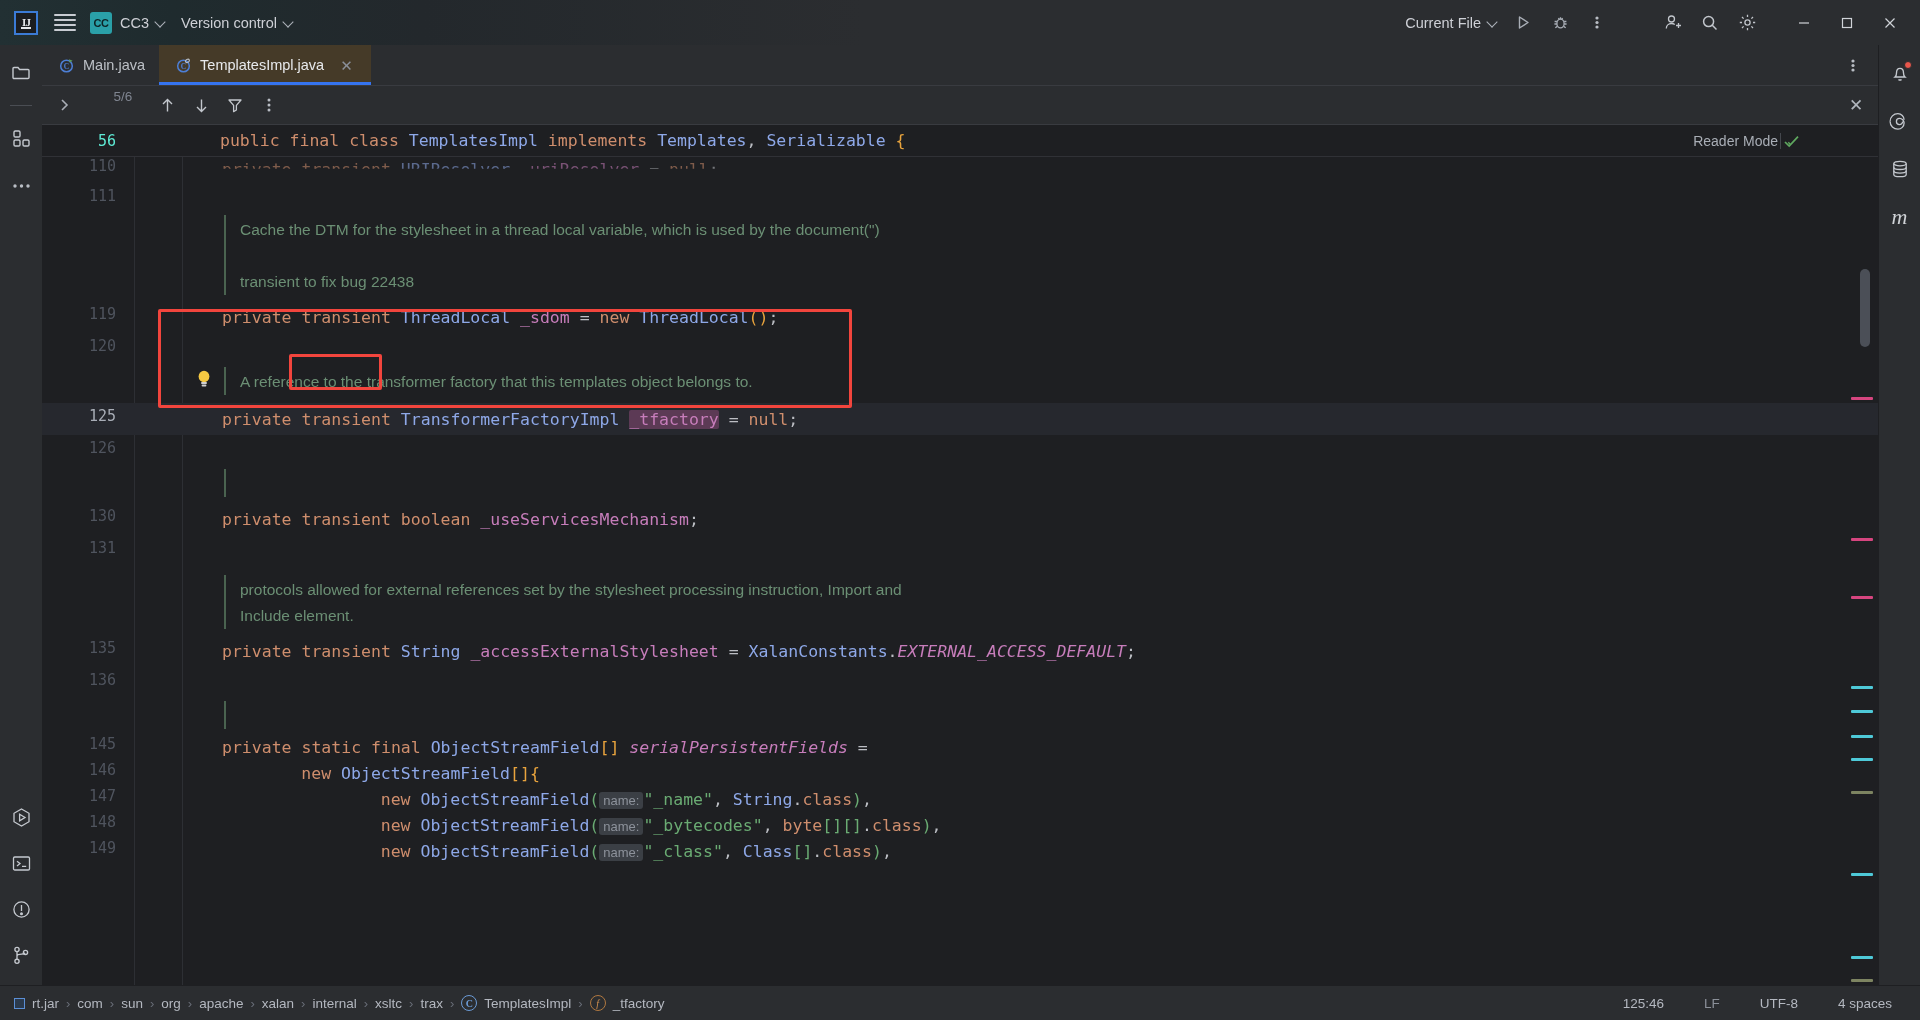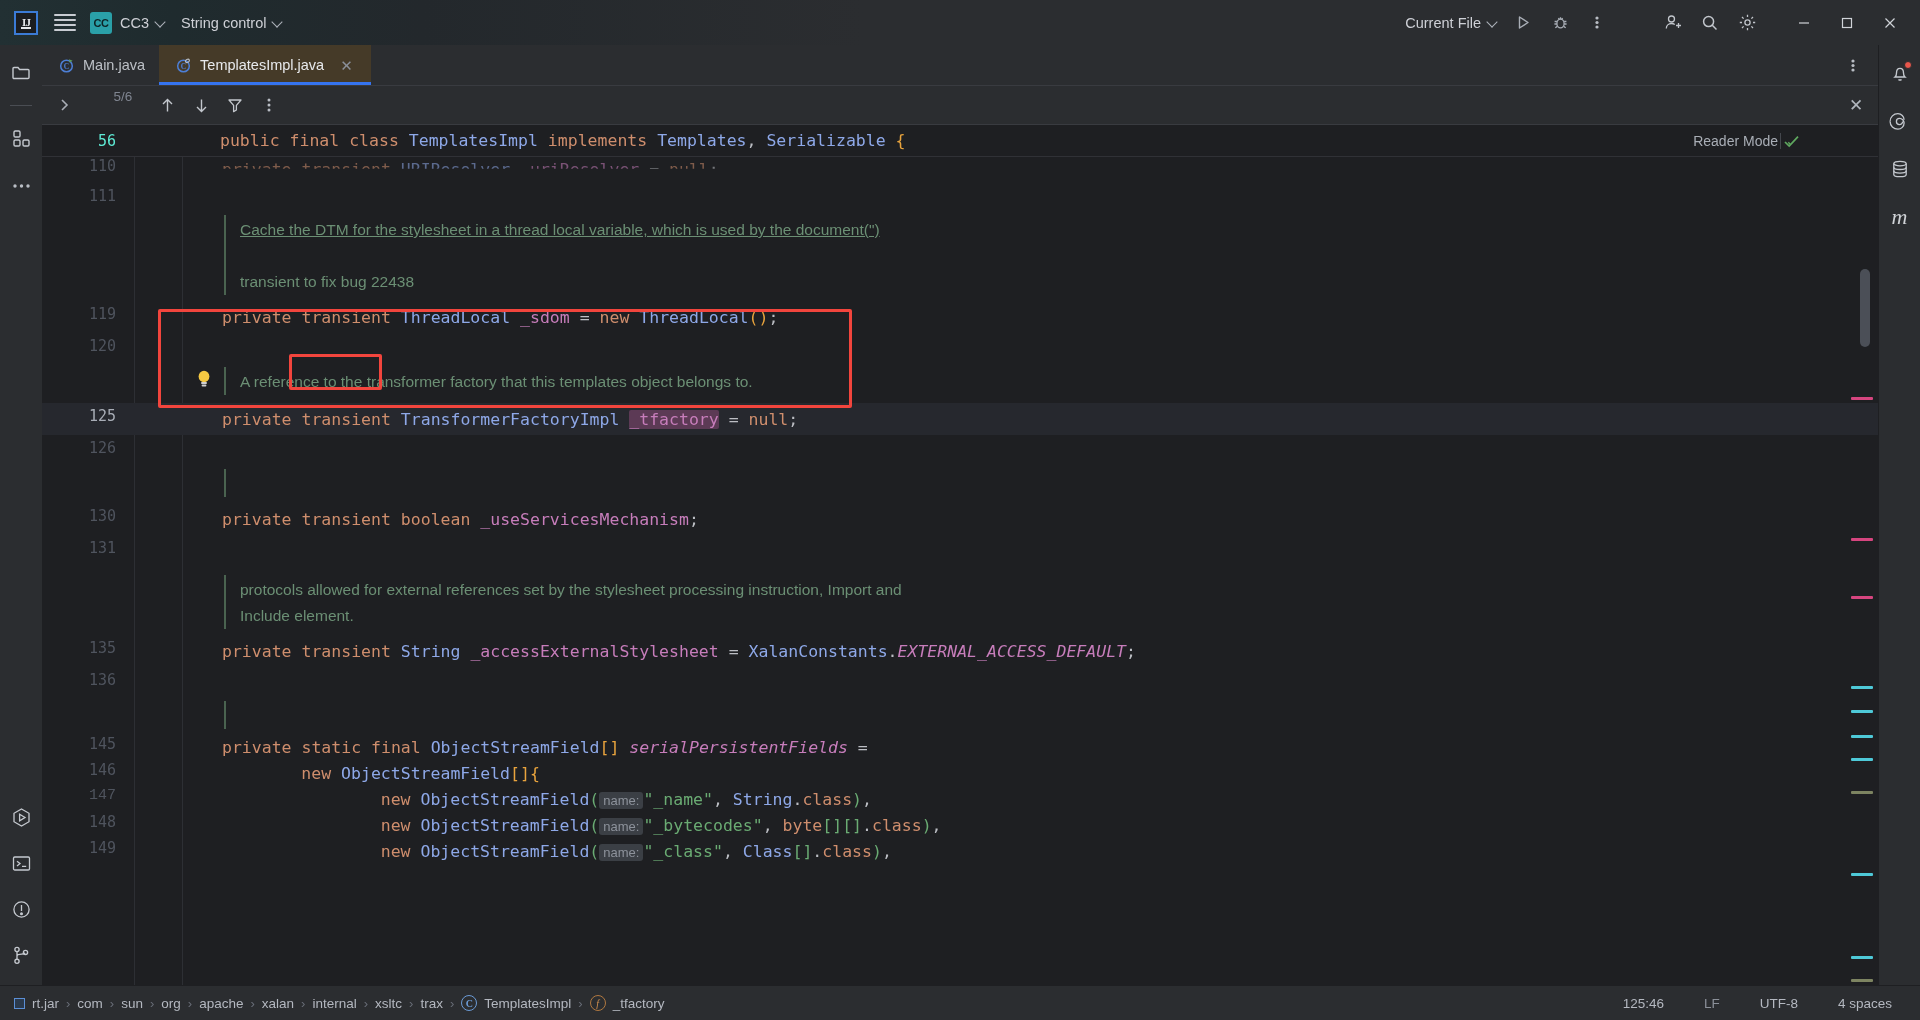--- a/index.html
+++ b/index.html
@@ -211,21 +211,21 @@
             <i></i>
             <i></i>
           </div>
       </div>
       <div class="tb-btn" style="gap:0;">
         <div class="proj-badge">CC</div>
         <span class="tb-text">CC3</span>
         <span class="chev"></span>
       </div>
       <div class="tb-btn">
-        <span class="tb-text" style="margin-left:2px;">String control</span>
+        <span class="tb-text" style="margin-left:2px;">Version control</span>
         <span class="chev"></span>
       </div>
     </div>
 
     <div class="tb-spacer"></div>
 
     <div class="tb-right">
       <div class="tb-btn">
         <span class="tb-text" style="margin-left:0;">Current File</span>
         <span class="chev"></span>
@@ -438,21 +438,21 @@
             <div class="marker" style="top: 634px; background: rgb(125, 132, 97); width: 22px;"></div>
             <div class="marker" style="top: 716px; background: rgb(78, 201, 216); width: 22px;"></div>
             <div class="marker" style="top: 799px; background: rgb(78, 201, 216); width: 22px;"></div>
             <div class="marker" style="top: 822px; background: rgb(125, 132, 97); width: 22px;"></div>
             <div class="scroll-thumb" style="top: 112px; height: 78px;"></div>
           </div>
       <div class="gutter-line" style="top: 0px;">110</div>
           <div class="code-line" style="top: 0px; padding-left: 180px; opacity: 0.55; clip-path: inset(0px 0px 55%);"><span class="kw">private </span><span class="kw">transient </span><span class="cls">URIResolver </span><span class="fld">_uriResolver </span><span class="pun">= </span><span class="kw">null</span><span class="pun">;</span></div>
           <div class="gutter-line" style="top: 30px;">111</div>
           <div class="doc-bar" style="left: 182px; top: 58px; height: 80px;"></div>
-          <div class="doc-line" style="left: 198px; top: 60px; text-decoration: underline;">Cache the DTM for the stylesheet in a thread local variable, which is used by the document(")</div>
+          <div class="doc-line" style="left: 198px; top: 60px;">Cache the DTM for the stylesheet in a thread local variable, which is used by the document(")</div>
           <div class="doc-line" style="left: 198px; top: 112px;">transient to fix bug 22438</div>
           <div class="gutter-line" style="top: 148px;">119</div>
           <div class="code-line" style="top: 148px; padding-left: 180px;"><span class="kw">private </span><span class="kw">transient </span><span class="cls">ThreadLocal </span><span class="fld">_sdom </span><span class="pun">= </span><span class="kw">new </span><span class="cls">ThreadLocal</span><span class="brk">()</span><span class="pun">;</span></div>
           <div class="gutter-line" style="top: 180px;">120</div>
           <div class="doc-bar" style="left: 182px; top: 210px; height: 28px;"></div>
           <div class="bulb" style="left: 152px; top: 211px;">
             <svg width="20" height="22" viewBox="0 0 20 22">
               <ellipse cx="10" cy="8.5" rx="5.4" ry="5.8" fill="#f5c842"></ellipse>
               <rect x="7" y="14" width="6" height="2" rx="1" fill="#cfcfcf"></rect>
               <rect x="7.6" y="16.6" width="4.8" height="1.8" rx="0.9" fill="#cfcfcf"></rect>
@@ -471,21 +471,21 @@
           <div class="doc-line" style="left: 198px; top: 420px;">protocols allowed for external references set by the stylesheet processing instruction, Import and</div>
           <div class="doc-line" style="left: 198px; top: 446px;">Include element.</div>
           <div class="gutter-line" style="top: 482px;">135</div>
           <div class="code-line" style="top: 482px; padding-left: 180px;"><span class="kw">private </span><span class="kw">transient </span><span class="cls">String </span><span class="fld">_accessExternalStylesheet </span><span class="pun">= </span><span class="cls">XalanConstants</span><span class="pun">.</span><span class="stat">EXTERNAL_ACCESS_DEFAULT</span><span class="pun">;</span></div>
           <div class="gutter-line" style="top: 514px;">136</div>
           <div class="doc-bar" style="left: 182px; top: 544px; height: 28px;"></div>
           <div class="gutter-line" style="top: 578px;">145</div>
           <div class="code-line" style="top: 578px; padding-left: 180px;"><span class="kw">private </span><span class="kw">static </span><span class="kw">final </span><span class="cls">ObjectStreamField</span><span class="brk">[] </span><span class="stat">serialPersistentFields </span><span class="pun">=</span></div>
           <div class="gutter-line" style="top: 604px;">146</div>
           <div class="code-line" style="top: 604px; padding-left: 259.36px;"><span class="kw">new </span><span class="cls">ObjectStreamField</span><span class="brk">[]</span><span class="brk">{</span></div>
-          <div class="gutter-line" style="top: 630px; font-family: Liberation Mono, monospace;">147</div>
+          <div class="gutter-line" style="top: 630px;">147</div>
           <div class="code-line" style="top: 630px; padding-left: 338.72px;"><span class="kw">new </span><span class="cls">ObjectStreamField</span><span class="brk2">(</span><span class="hintchip">name:</span><span class="str">"_name"</span><span class="pun">, </span><span class="cls">String</span><span class="pun">.</span><span class="kw">class</span><span class="brk2">)</span><span class="pun">,</span></div>
           <div class="gutter-line" style="top: 656px;">148</div>
           <div class="code-line" style="top: 656px; padding-left: 338.72px;"><span class="kw">new </span><span class="cls">ObjectStreamField</span><span class="brk2">(</span><span class="hintchip">name:</span><span class="str">"_bytecodes"</span><span class="pun">, </span><span class="kw">byte</span><span class="brk2">[][]</span><span class="pun">.</span><span class="kw">class</span><span class="brk2">)</span><span class="pun">,</span></div>
           <div class="gutter-line" style="top: 682px;">149</div>
           <div class="code-line" style="top: 682px; padding-left: 338.72px;"><span class="kw">new </span><span class="cls">ObjectStreamField</span><span class="brk2">(</span><span class="hintchip">name:</span><span class="str">"_class"</span><span class="pun">, </span><span class="cls">Class</span><span class="brk2">[]</span><span class="pun">.</span><span class="kw">class</span><span class="brk2">)</span><span class="pun">,</span></div>
           <div class="redbox" style="left: 116px; top: 152px; width: 694px; height: 99px; border-color: rgb(242, 69, 61);"></div>
           <div class="redbox" style="left: 247px; top: 197px; width: 93px; height: 36px; border-color: rgb(242, 69, 61);"></div>
         </div>
 
     </div>

